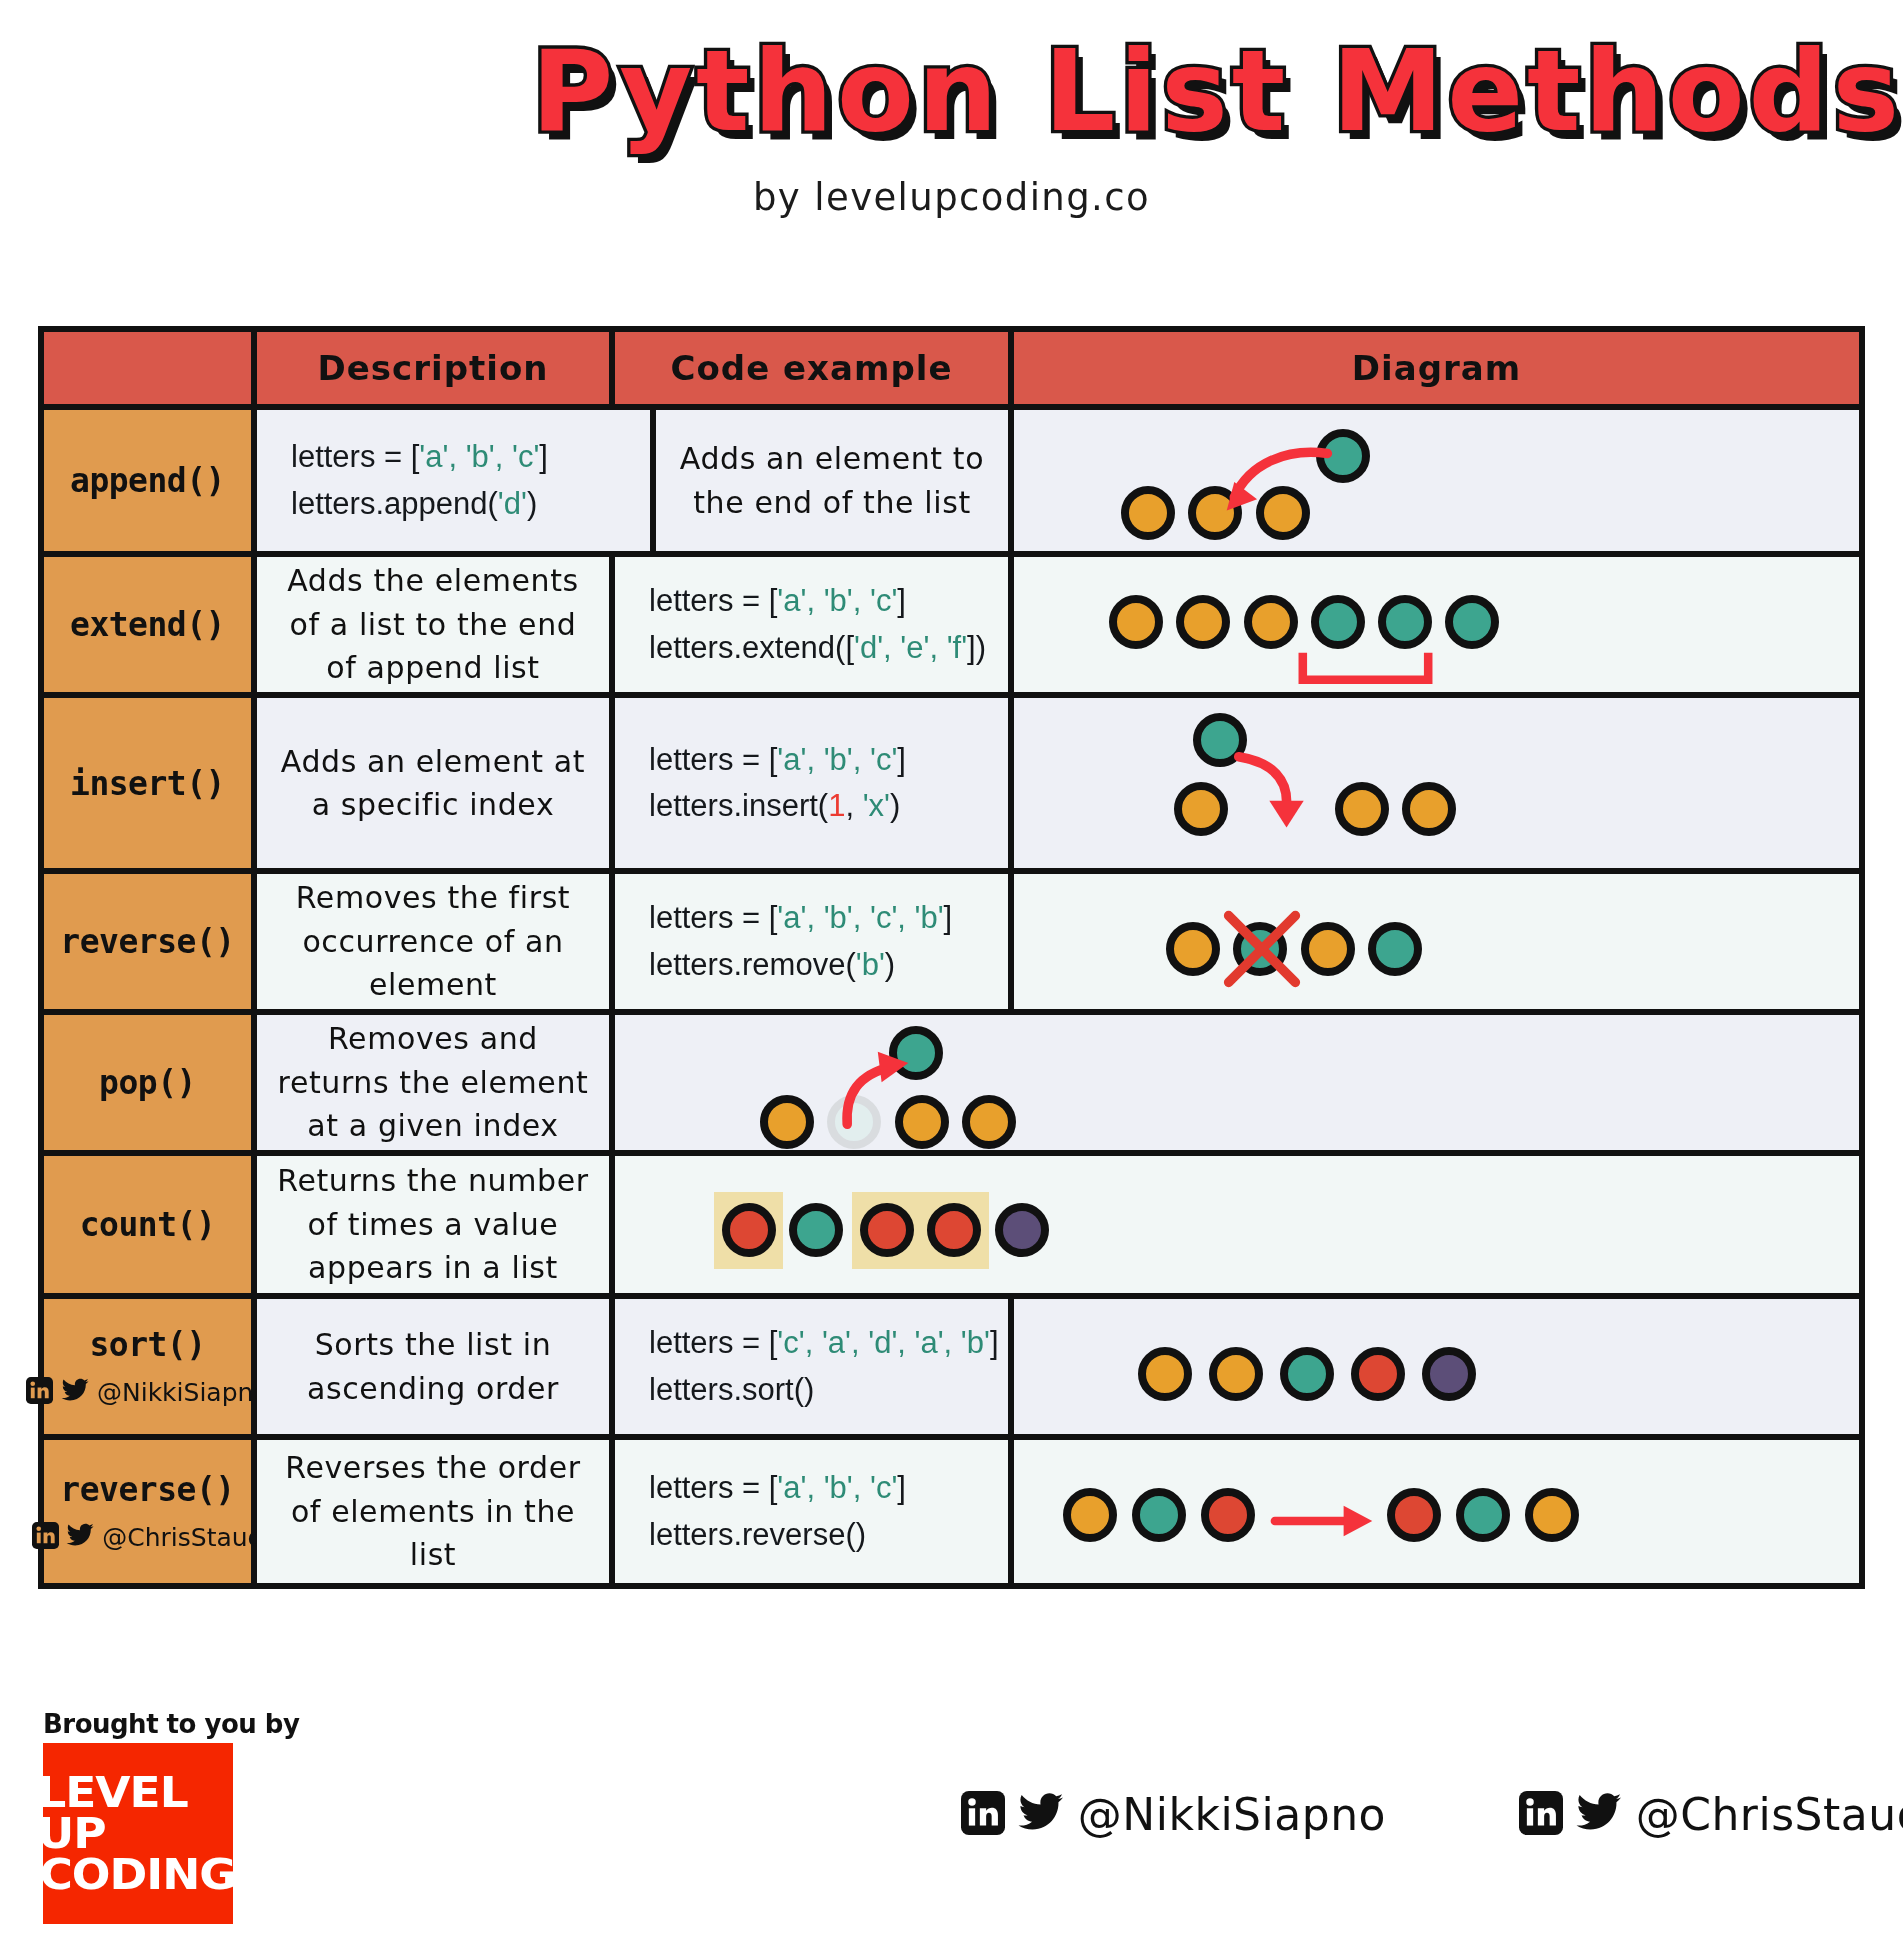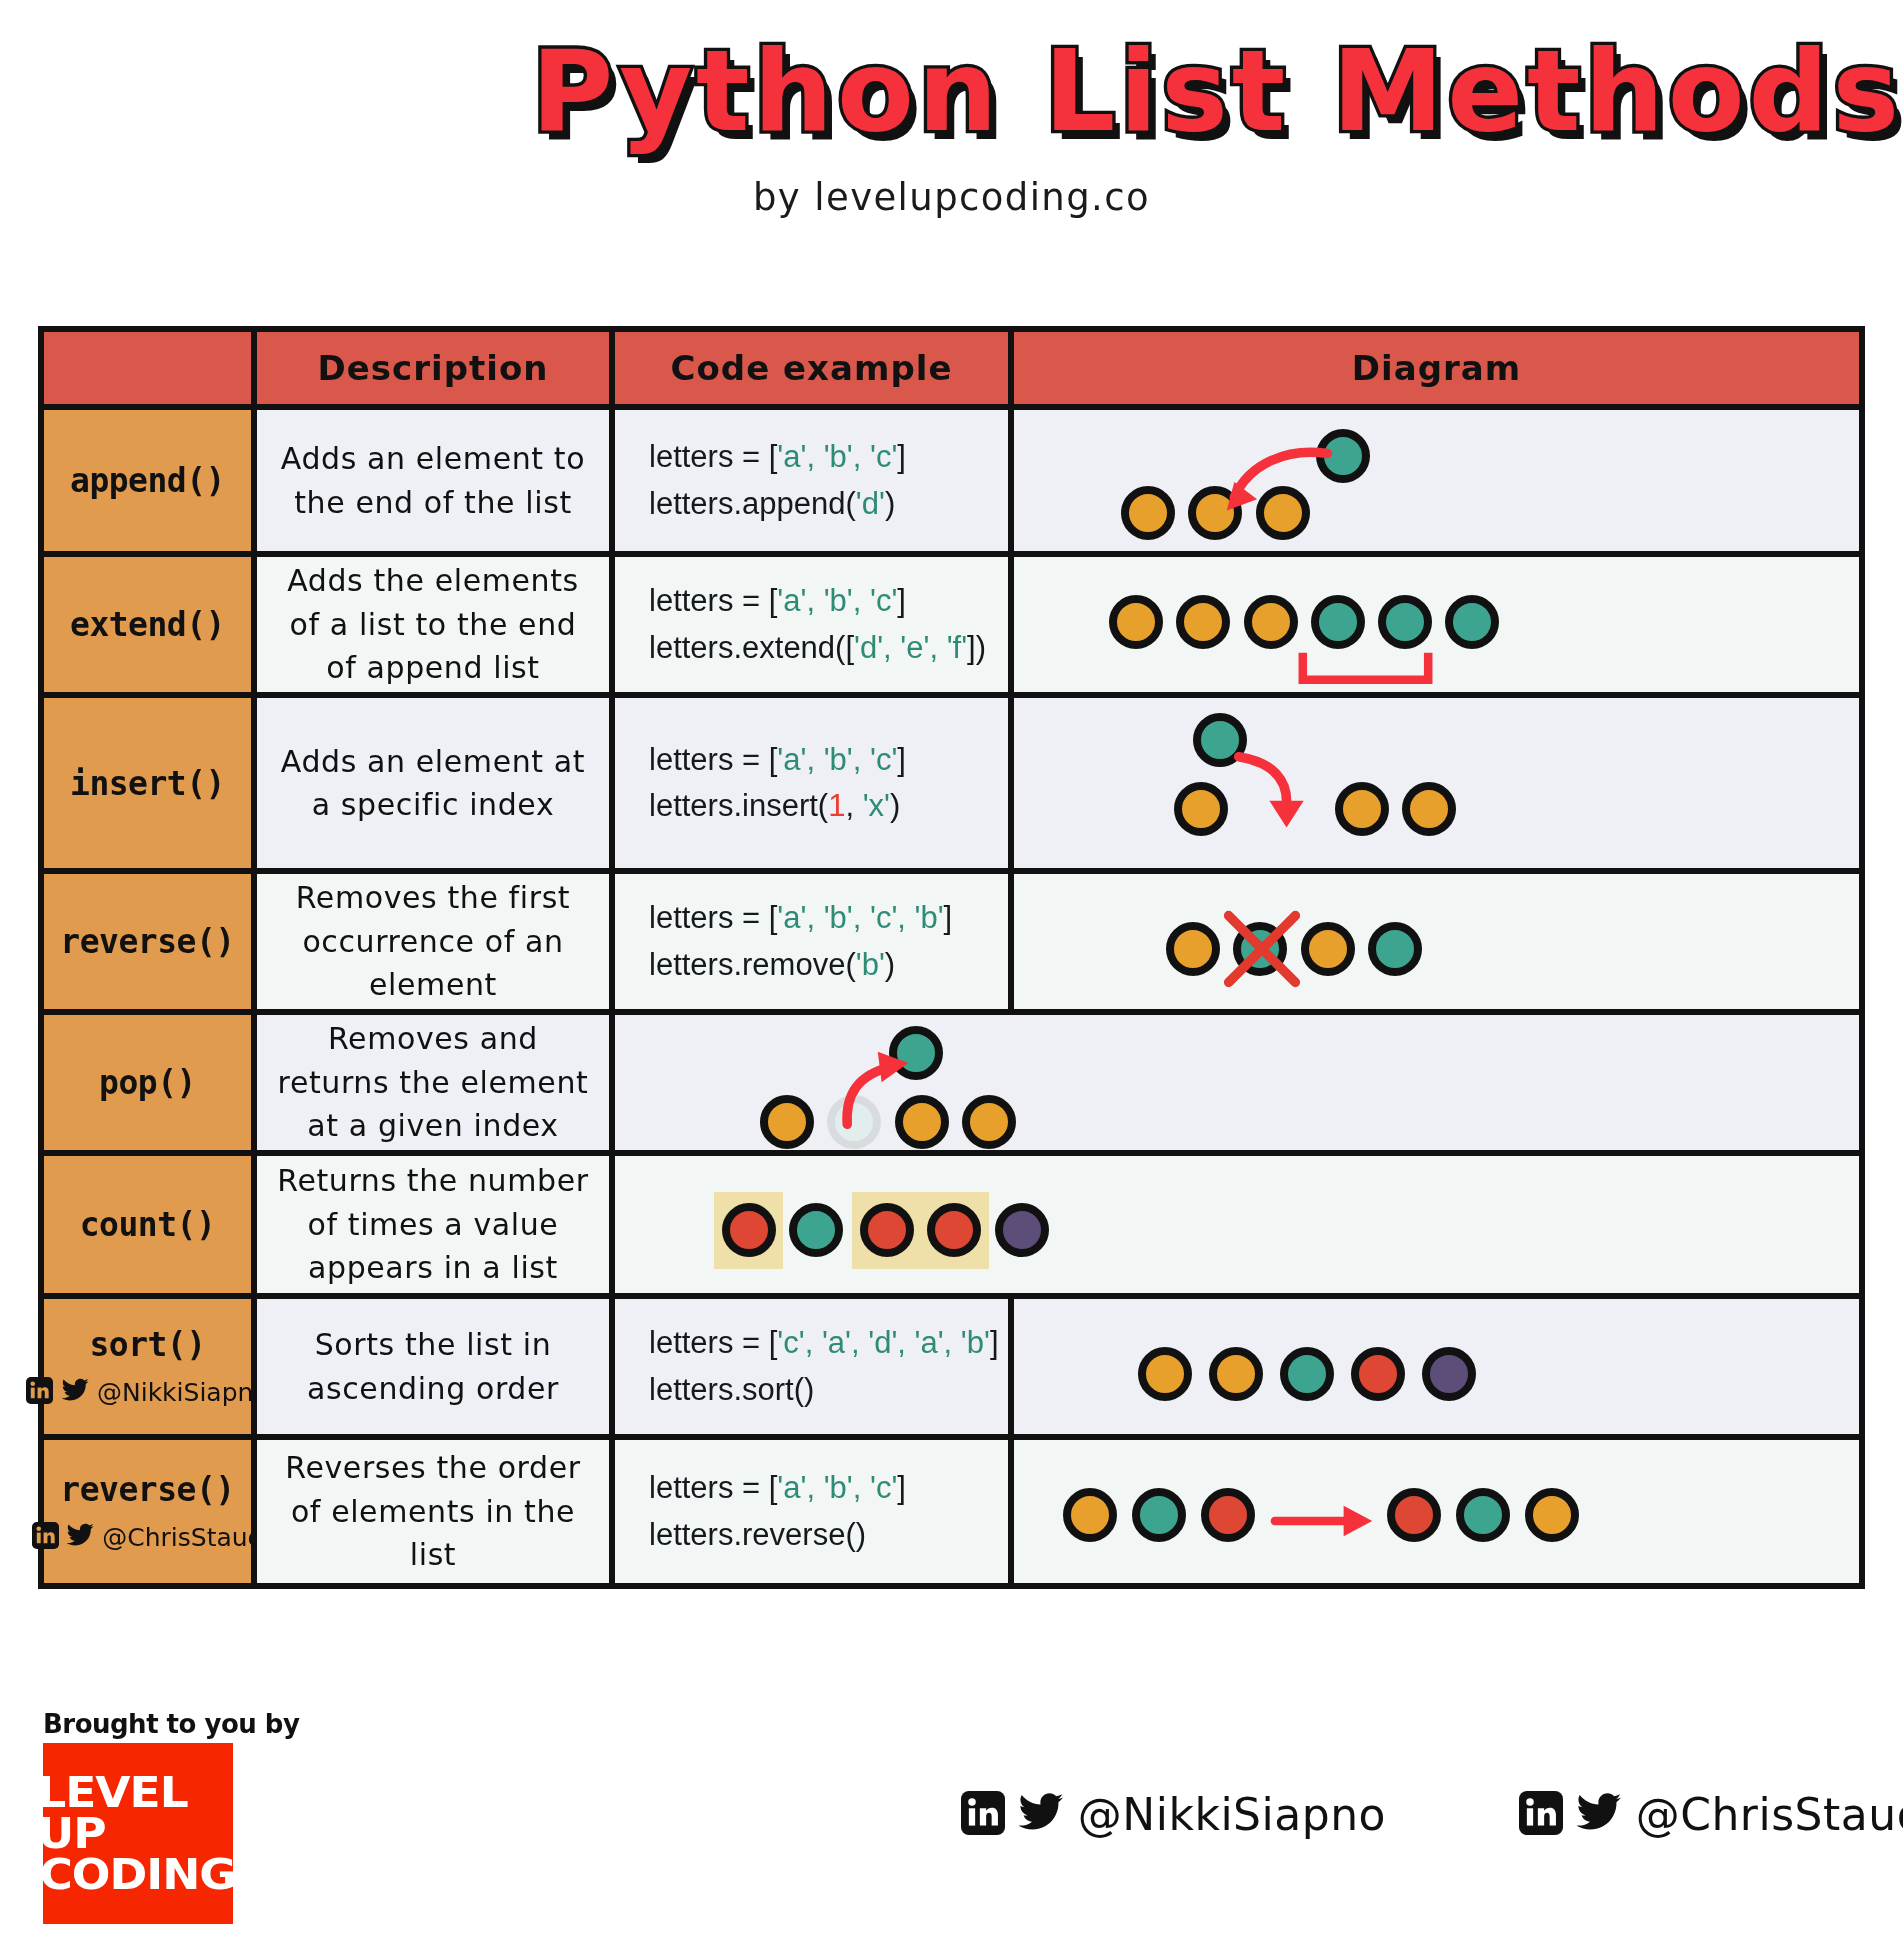--- a/index.html
+++ b/index.html
@@ -184,26 +184,26 @@
         <span class="head-label">Diagram</span>
       </div>
     </div>
 
     <div class="row body-row" style="height:147px">
       <div class="cell c-method">
         <div class="method-inner">
           <span class="method-name">append()</span>
         </div>
       </div>
-      <div class="cell c-desc">
-        <div class="desc-text">Adds an element to the end of the list</div>
-      </div>
       <div class="cell c-code">
         <div class="code-text"><span>letters = [</span><span class="str">'a', 'b', 'c'</span><span>]</span>
 <span>letters.append(</span><span class="str">'d'</span><span>)</span></div>
+      </div>
+      <div class="cell c-desc">
+        <div class="desc-text">Adds an element to the end of the list</div>
       </div>
       <div class="cell c-diag">
         <div class="diag">
           <div class="dots" style="left:107px;top:76px;">
             <div class="dot orange"></div>
             <div class="dot orange"></div>
             <div class="dot orange"></div>
           </div>
           <div class="dots" style="left:302px;top:19px;">
             <div class="dot teal"></div>

